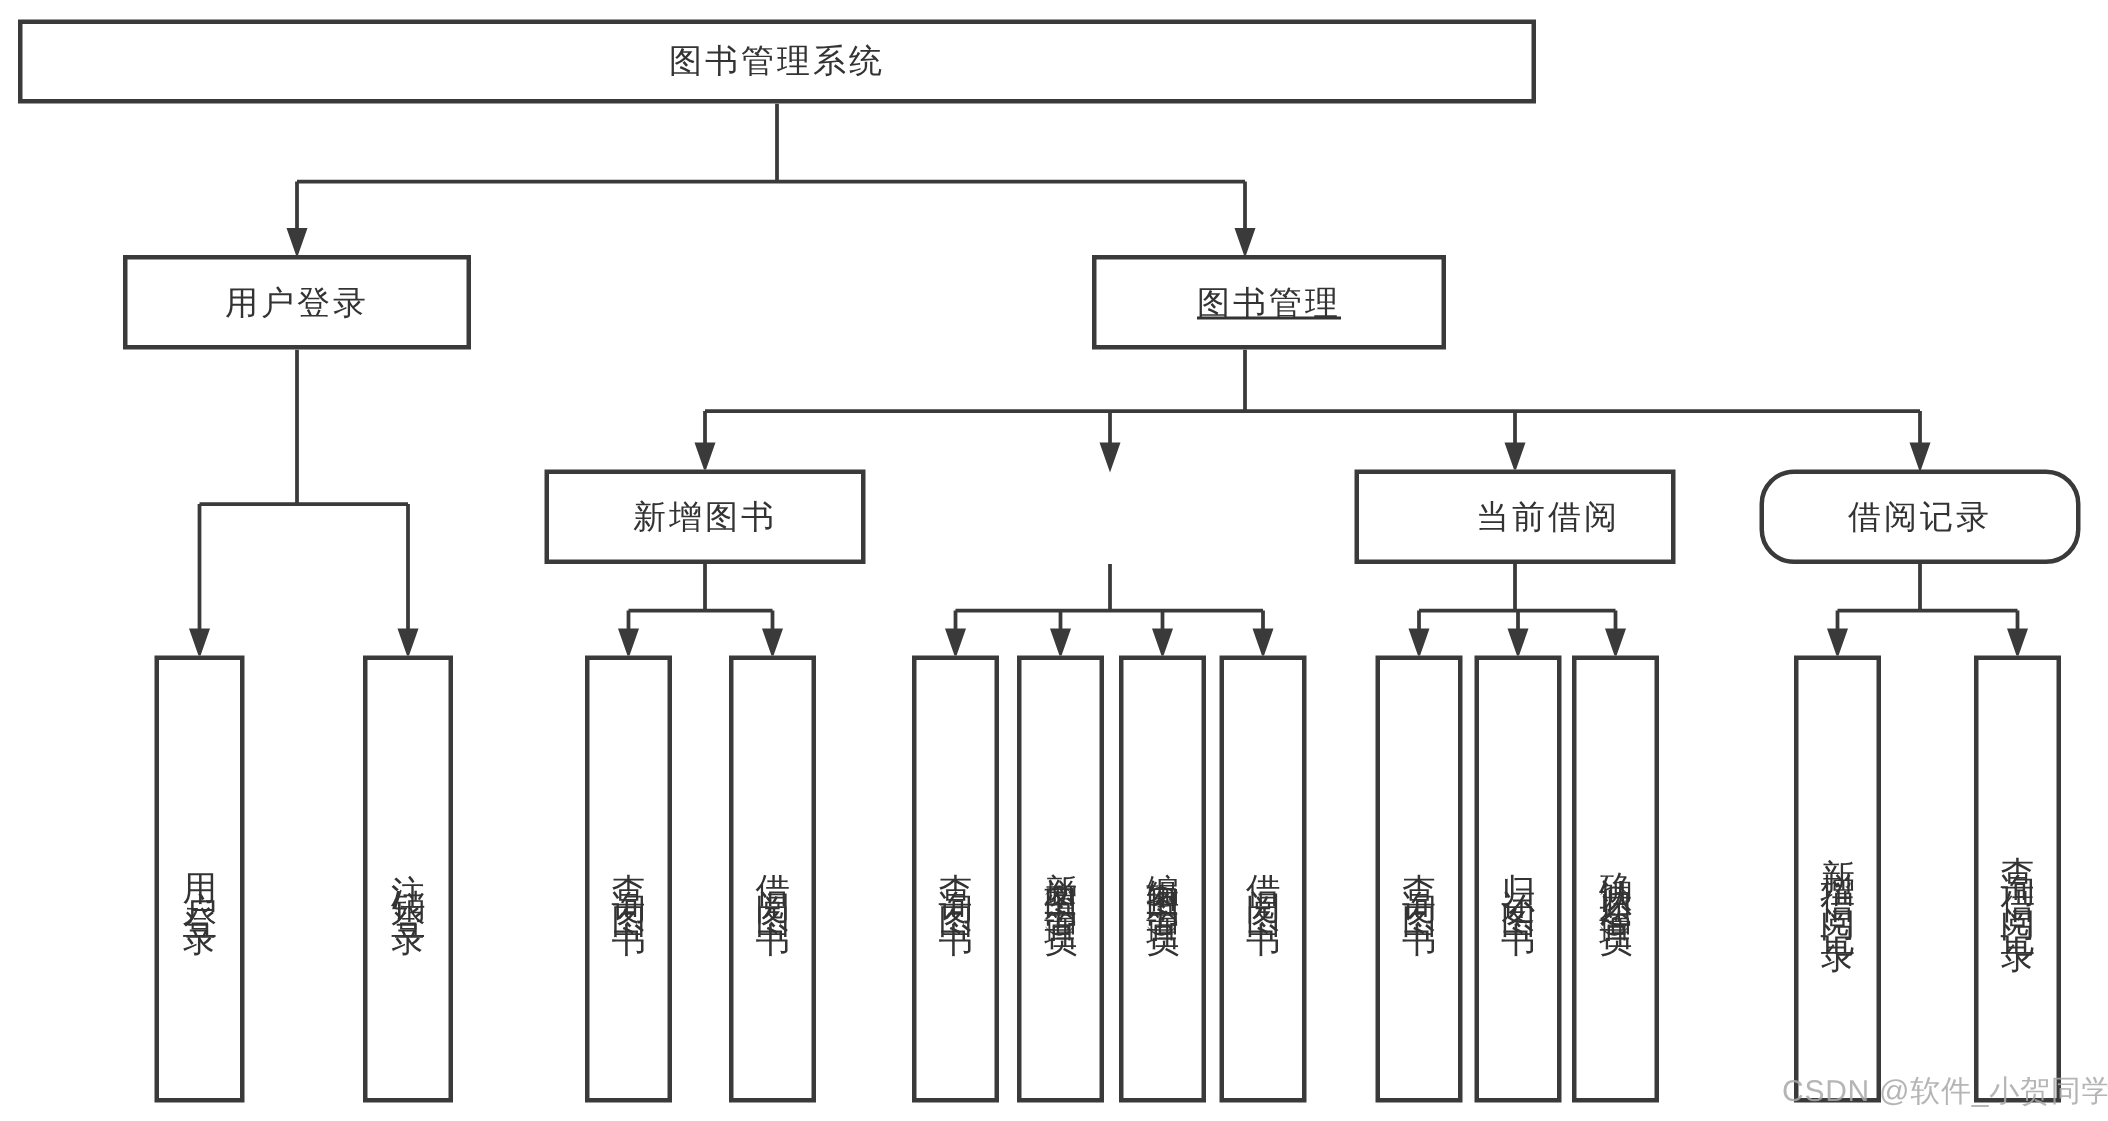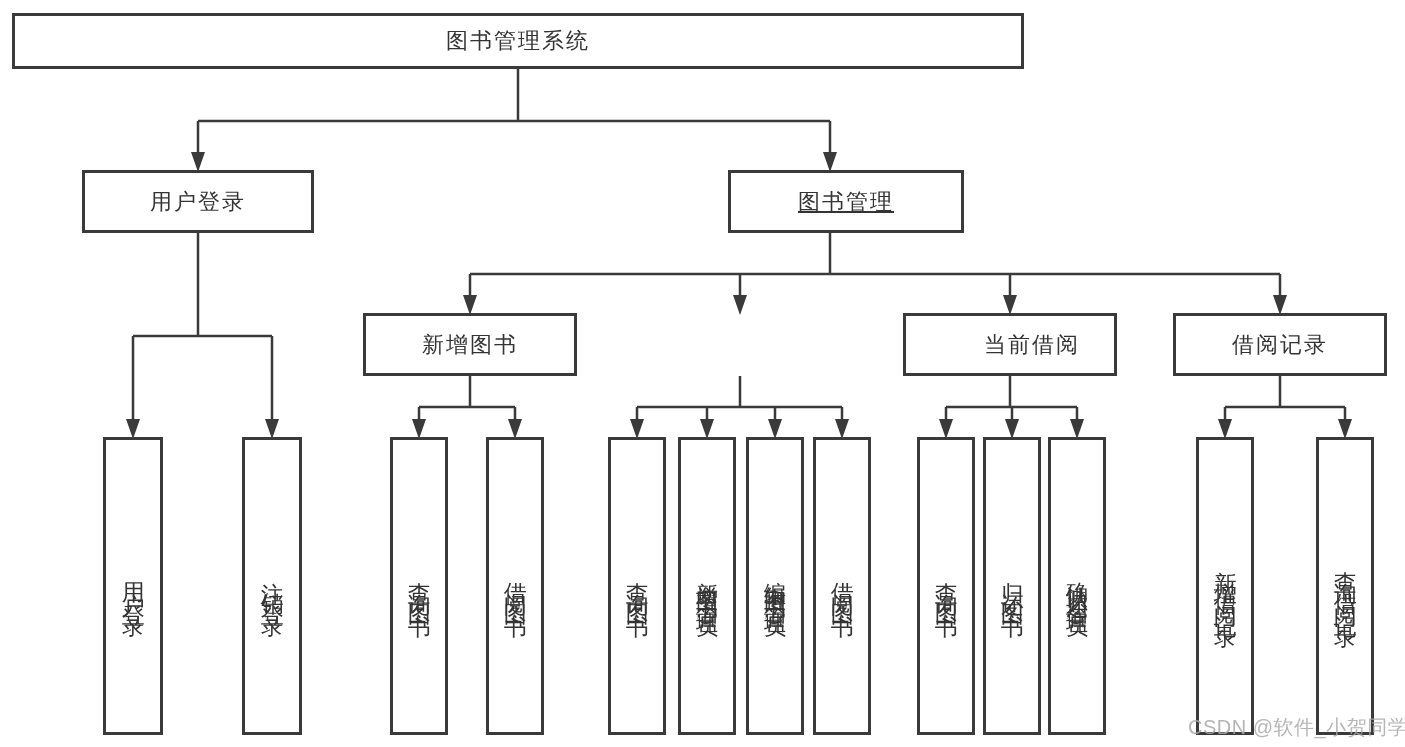--- a/index.html
+++ b/index.html
@@ -89,21 +89,21 @@
   <div class="node hbox" style="left:728px; top:170px; width:236px; height:63px;text-decoration:underline;">
     <span>图书管理</span>
   </div>
 
   <div class="node hbox" style="left:363px; top:313px; width:214px; height:63px;">
     <span>新增图书</span>
   </div>
   <div class="node hbox" style="left:903px; top:313px; width:214px; height:63px;padding-left:44px;">
     <span>当前借阅</span>
   </div>
-  <div class="node hbox" style="left:1173px; top:313px; width:214px; height:63px;">
+  <div class="node hbox" style="left:1173px; top:313px; width:214px; height:63px;border-radius:23px;">
     <span>借阅记录</span>
   </div>
 
   <div class="node vbox" style="left:103px; top:437px; width:60px; height:298px;">
     <span class="vtext">用户登录</span>
   </div>
   <div class="node vbox" style="left:242px; top:437px; width:60px; height:298px;">
     <span class="vtext">注销登录</span>
   </div>
 

